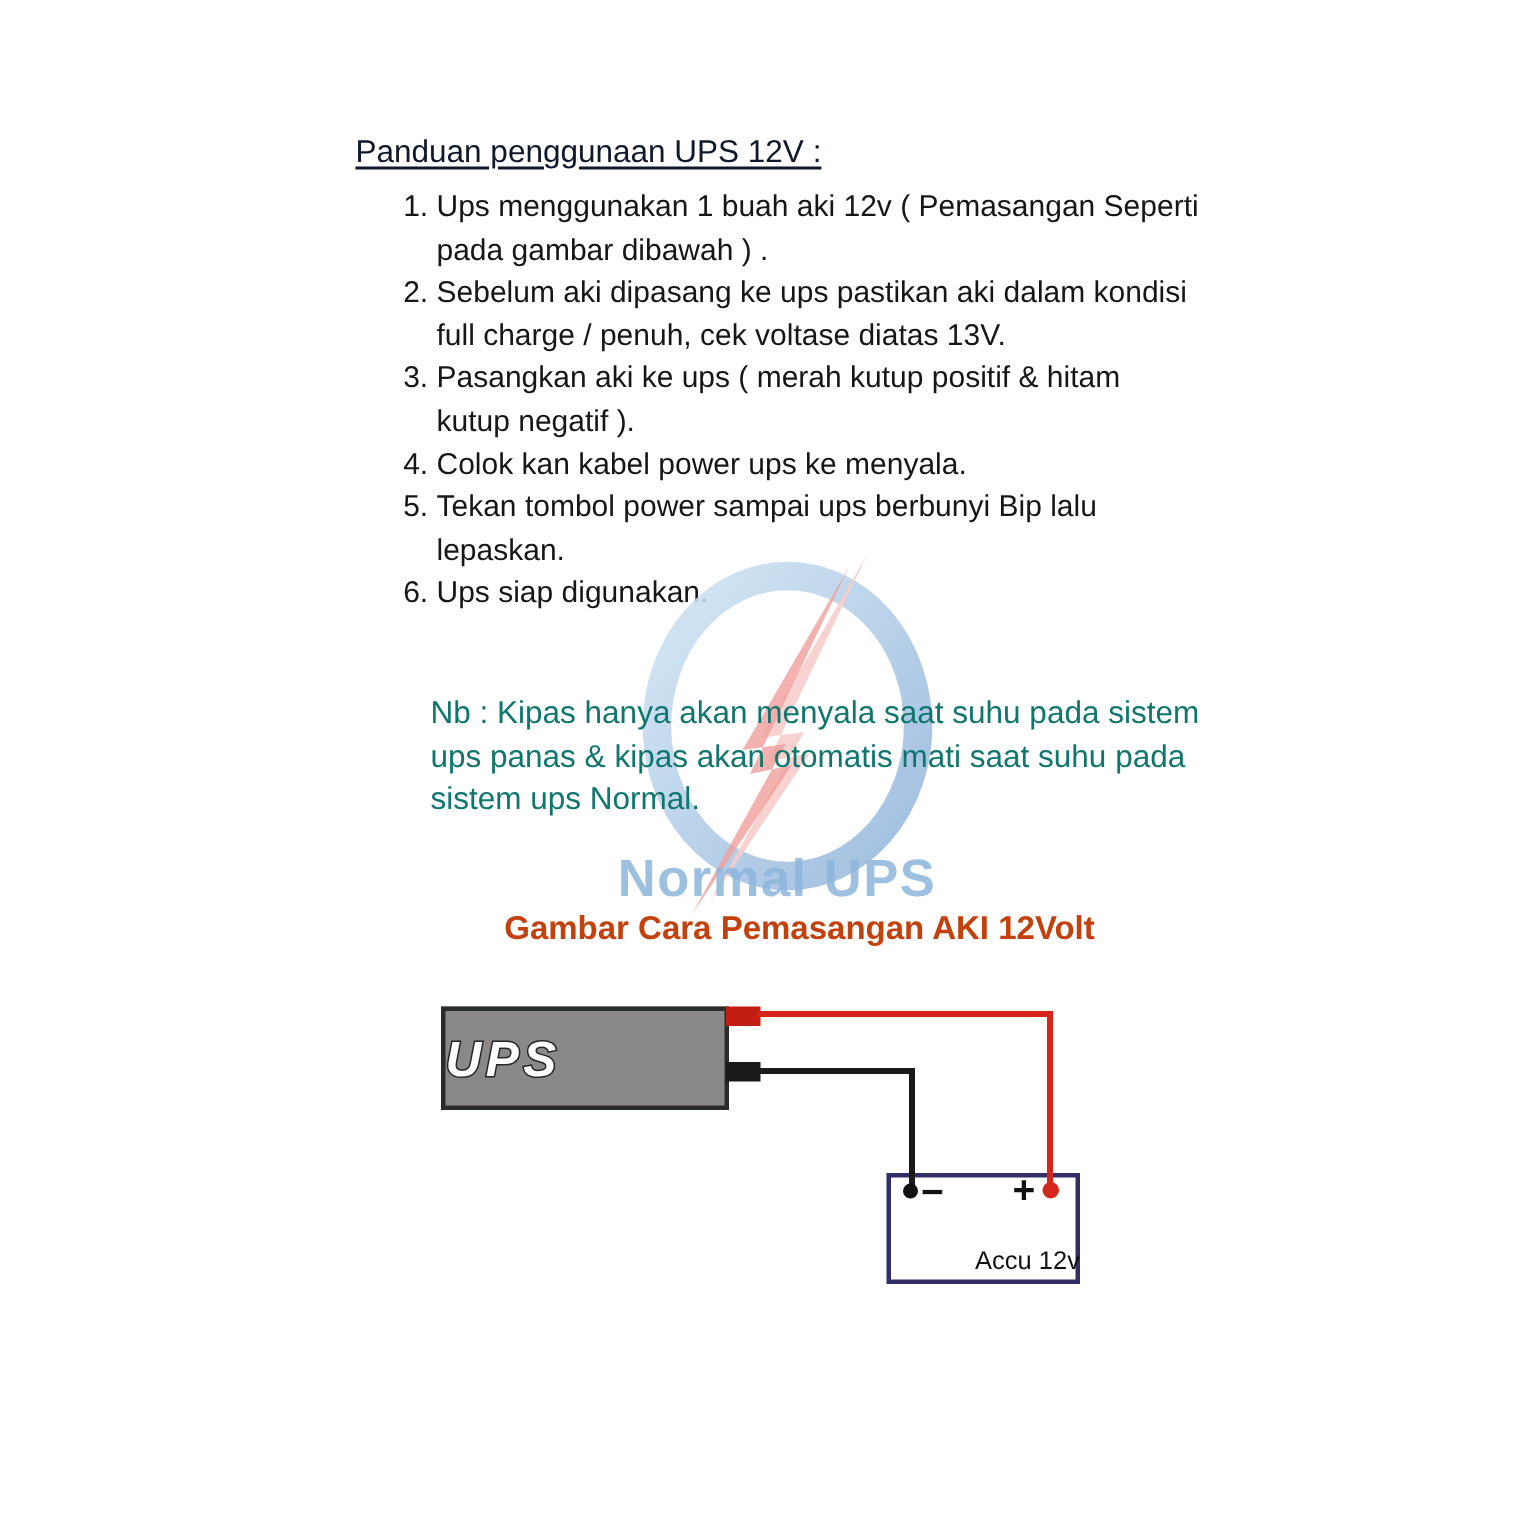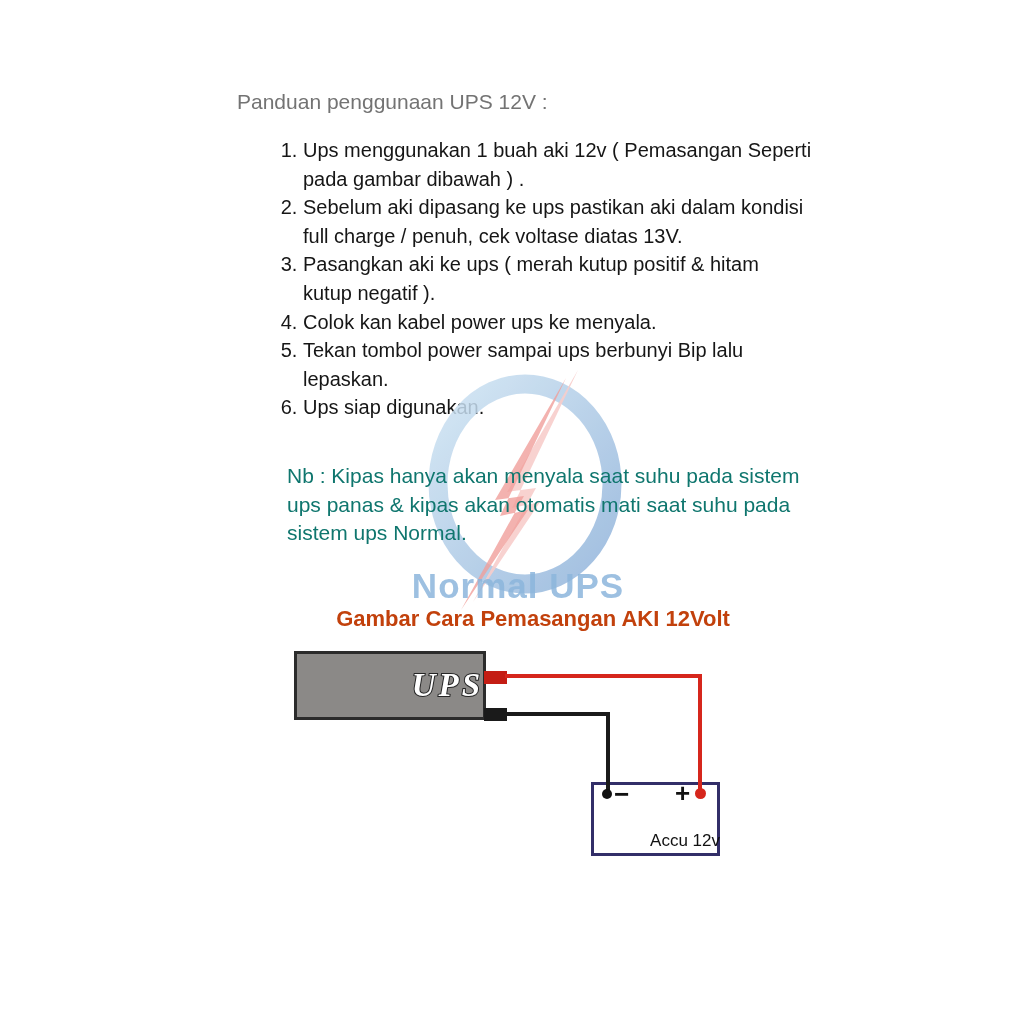--- a/index.html
+++ b/index.html
@@ -8,26 +8,27 @@
     background:#ffffff;
     font-family:"Liberation Sans", sans-serif;
     color:#1a1a1a;
   }
   .abs{position:absolute;}
 
   
   .doc-title{
     left:237px;top:88px;
     font-size:21px;line-height:28px;
+    text-decoration:underline;
     text-underline-offset:3px;
-    color:#737373;
+    color:#0f172a;
   }
   ol.instruction-list{
     left:237px;top:120px;width:580px;
-    margin:16px;padding:0 0 0 50px;
+    margin:4px;padding:0 0 0 50px;
     font-size:20px;line-height:28.6px;
     list-style:decimal outside;
     color:#161616;
   }
   ol.instruction-list li{white-space:pre-line;}
   .note-block{
     left:287px;top:462px;width:560px;
     font-size:21px;line-height:28.6px;
     white-space:pre-line;
     color:#0f766e;
@@ -47,27 +48,26 @@
     font-size:22px;font-weight:bold;
     color:#c2410c;
     z-index:3;
   }
 
   
   .watermark-logo{left:415px;top:362px;z-index:1;opacity:.85;}
 
   
   .ups-box{
-    left:294px;top:651px;width:192px;height:69px;
+    left:294px;top:671px;width:192px;height:69px;
     background:var(--ups-fill,#8b8987);
     border:3px solid #2b2b2b;
     box-sizing:border-box;
-    display:flex;align-items:center;justify-content:flex-end;
+    display:flex;align-items:center;justify-content:flex-start;
     z-index:2;
-    font-family:Liberation Serif, serif;
   }
   .ups-logo{
     font-size:33px;font-weight:bold;font-style:italic;
     letter-spacing:3px;
     color:#ffffff;
     -webkit-text-stroke:2px #262626;
     paint-order:stroke fill;
     text-shadow:0 0 1px #262626;
   }
   .stub{z-index:2;}

